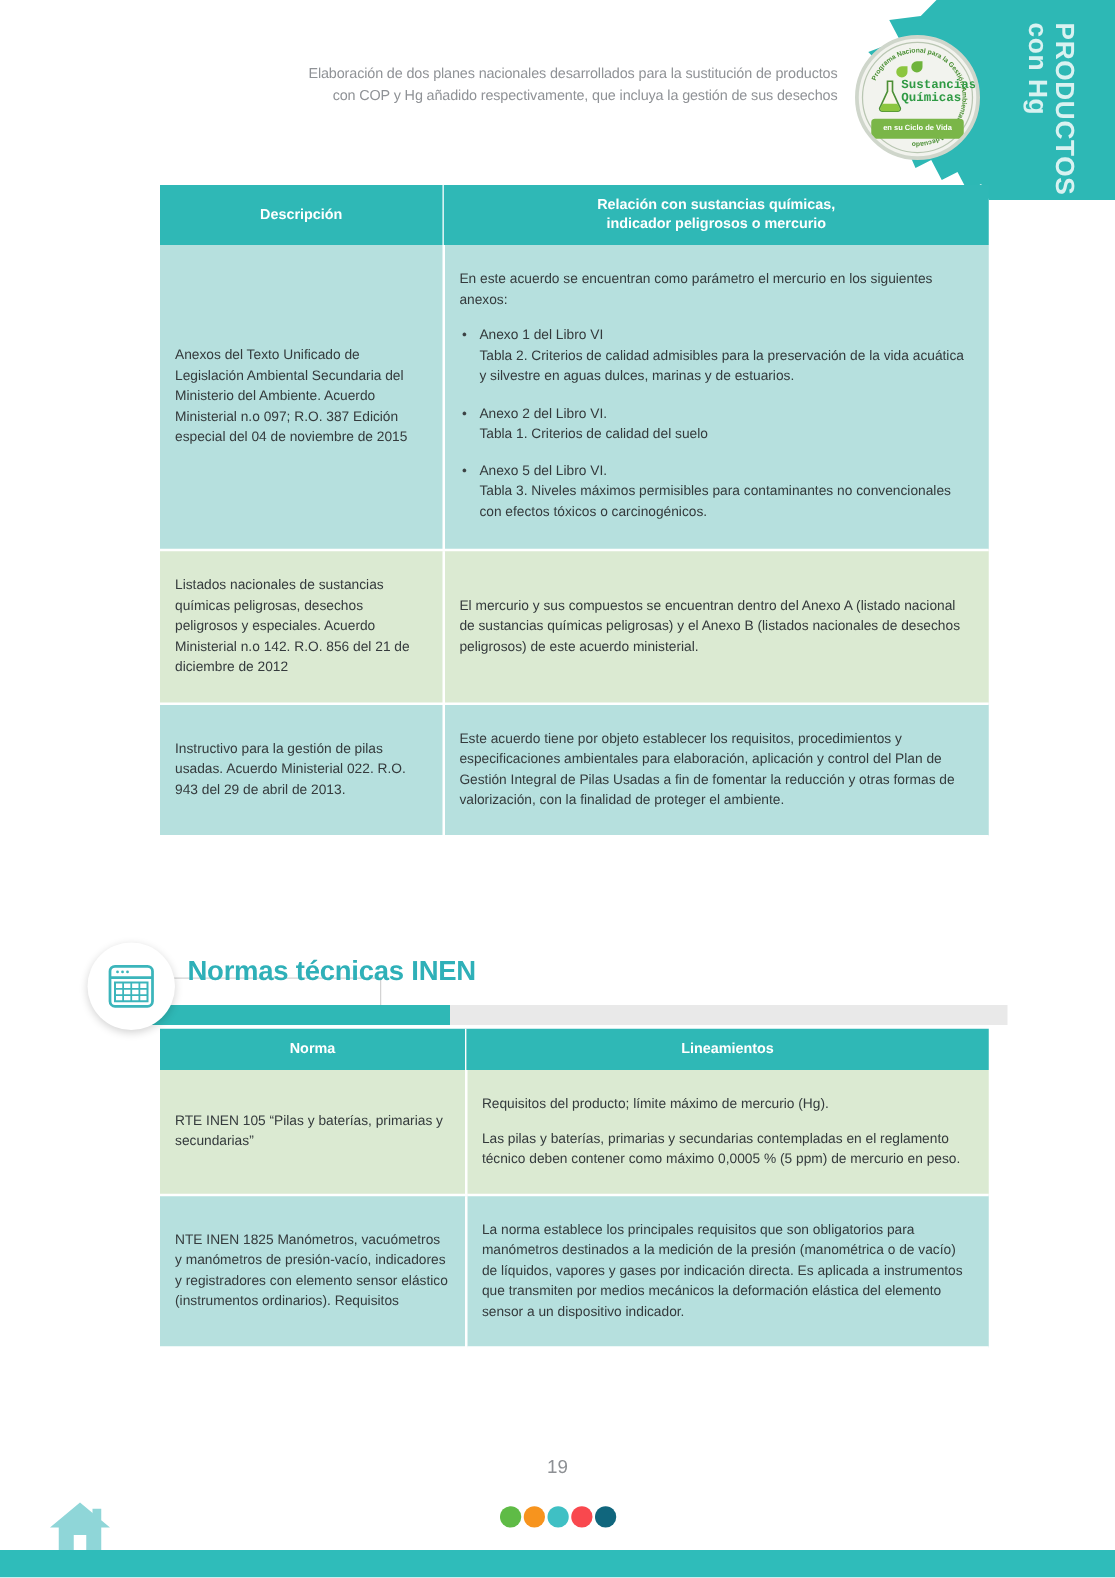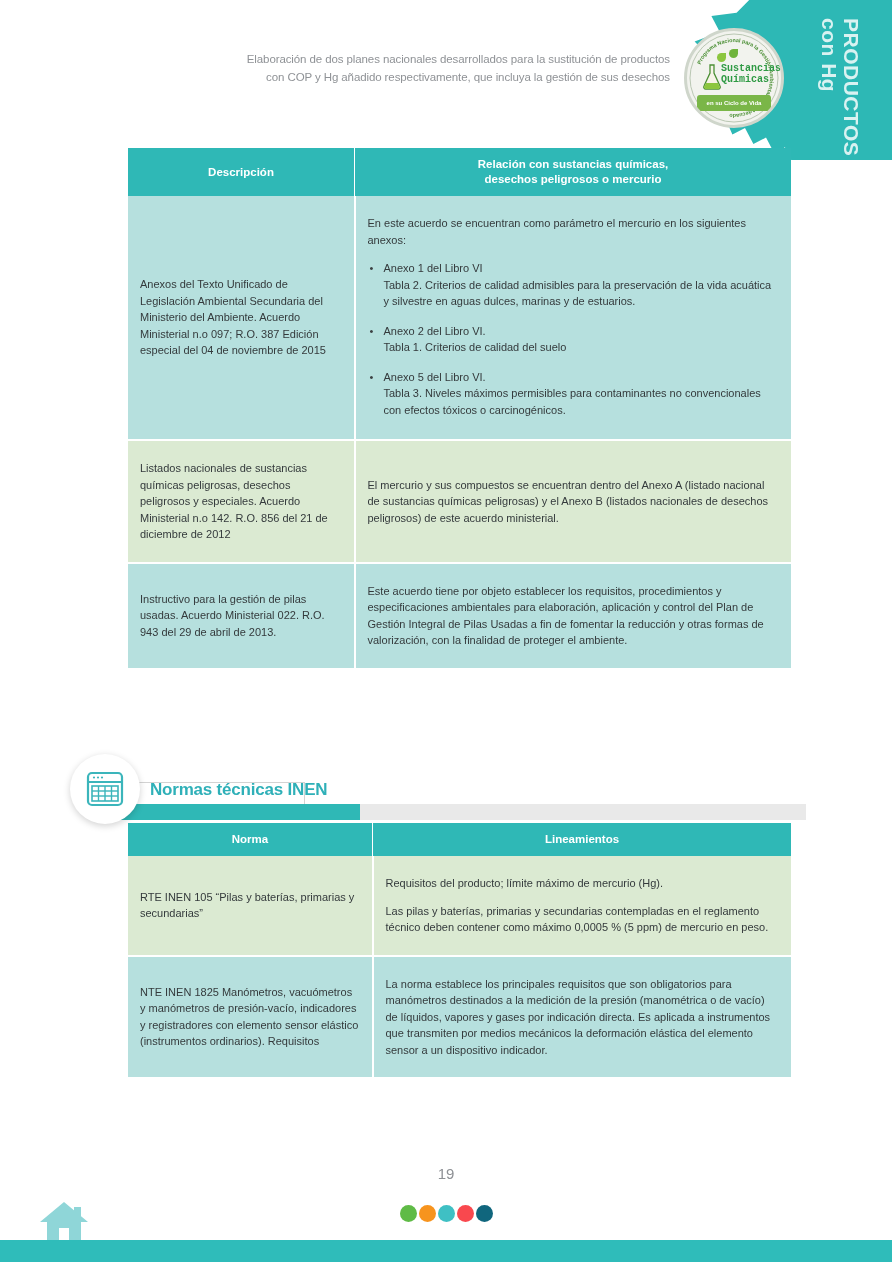--- a/index.html
+++ b/index.html
@@ -210,22 +210,22 @@
     background: #ffffff;
     box-shadow: 0 2px 7px rgba(0,0,0,0.18);
     display: flex;
     align-items: center;
     justify-content: center;
     z-index: 4;
   }
   .section-title {
     position: absolute;
     left: 80px;
-    top: 28px;
-    font-size: 17px;
+    top: 12px;
+    font-size: 22px;
     font-weight: bold;
     color: #2fb0b8;
     font-family: "Liberation Sans", sans-serif;
     letter-spacing: -0.2px;
   }
   .section-bar-gray {
     position: absolute;
     left: 58px;
     top: 52px;
     width: 678px;
@@ -332,21 +332,21 @@
   </div>
 </div>
 
 <div class="table-block" id="table-one">
   <table class="doc-table">
     <thead>
       <tr>
         <th class="col-desc">Descripción</th>
         <th class="col-rel">
           <div>Relación con sustancias químicas,</div>
-          <div>desechos peligrosos o mercurio</div>
+          <div>indicador peligrosos o mercurio</div>
         </th>
       </tr>
     </thead>
     <tbody>
       <tr class="row-teal">
         <td class="col-desc">Anexos del Texto Unificado de Legislación Ambiental Secundaria del Ministerio del Ambiente. Acuerdo Ministerial n.o 097; R.O. 387 Edición especial del 04 de noviembre de 2015</td>
         <td class="col-rel">
           <p class="cell-para">En este acuerdo se encuentran como parámetro el mercurio en los siguientes anexos:</p>
           <ul class="bullets">
             <li>

